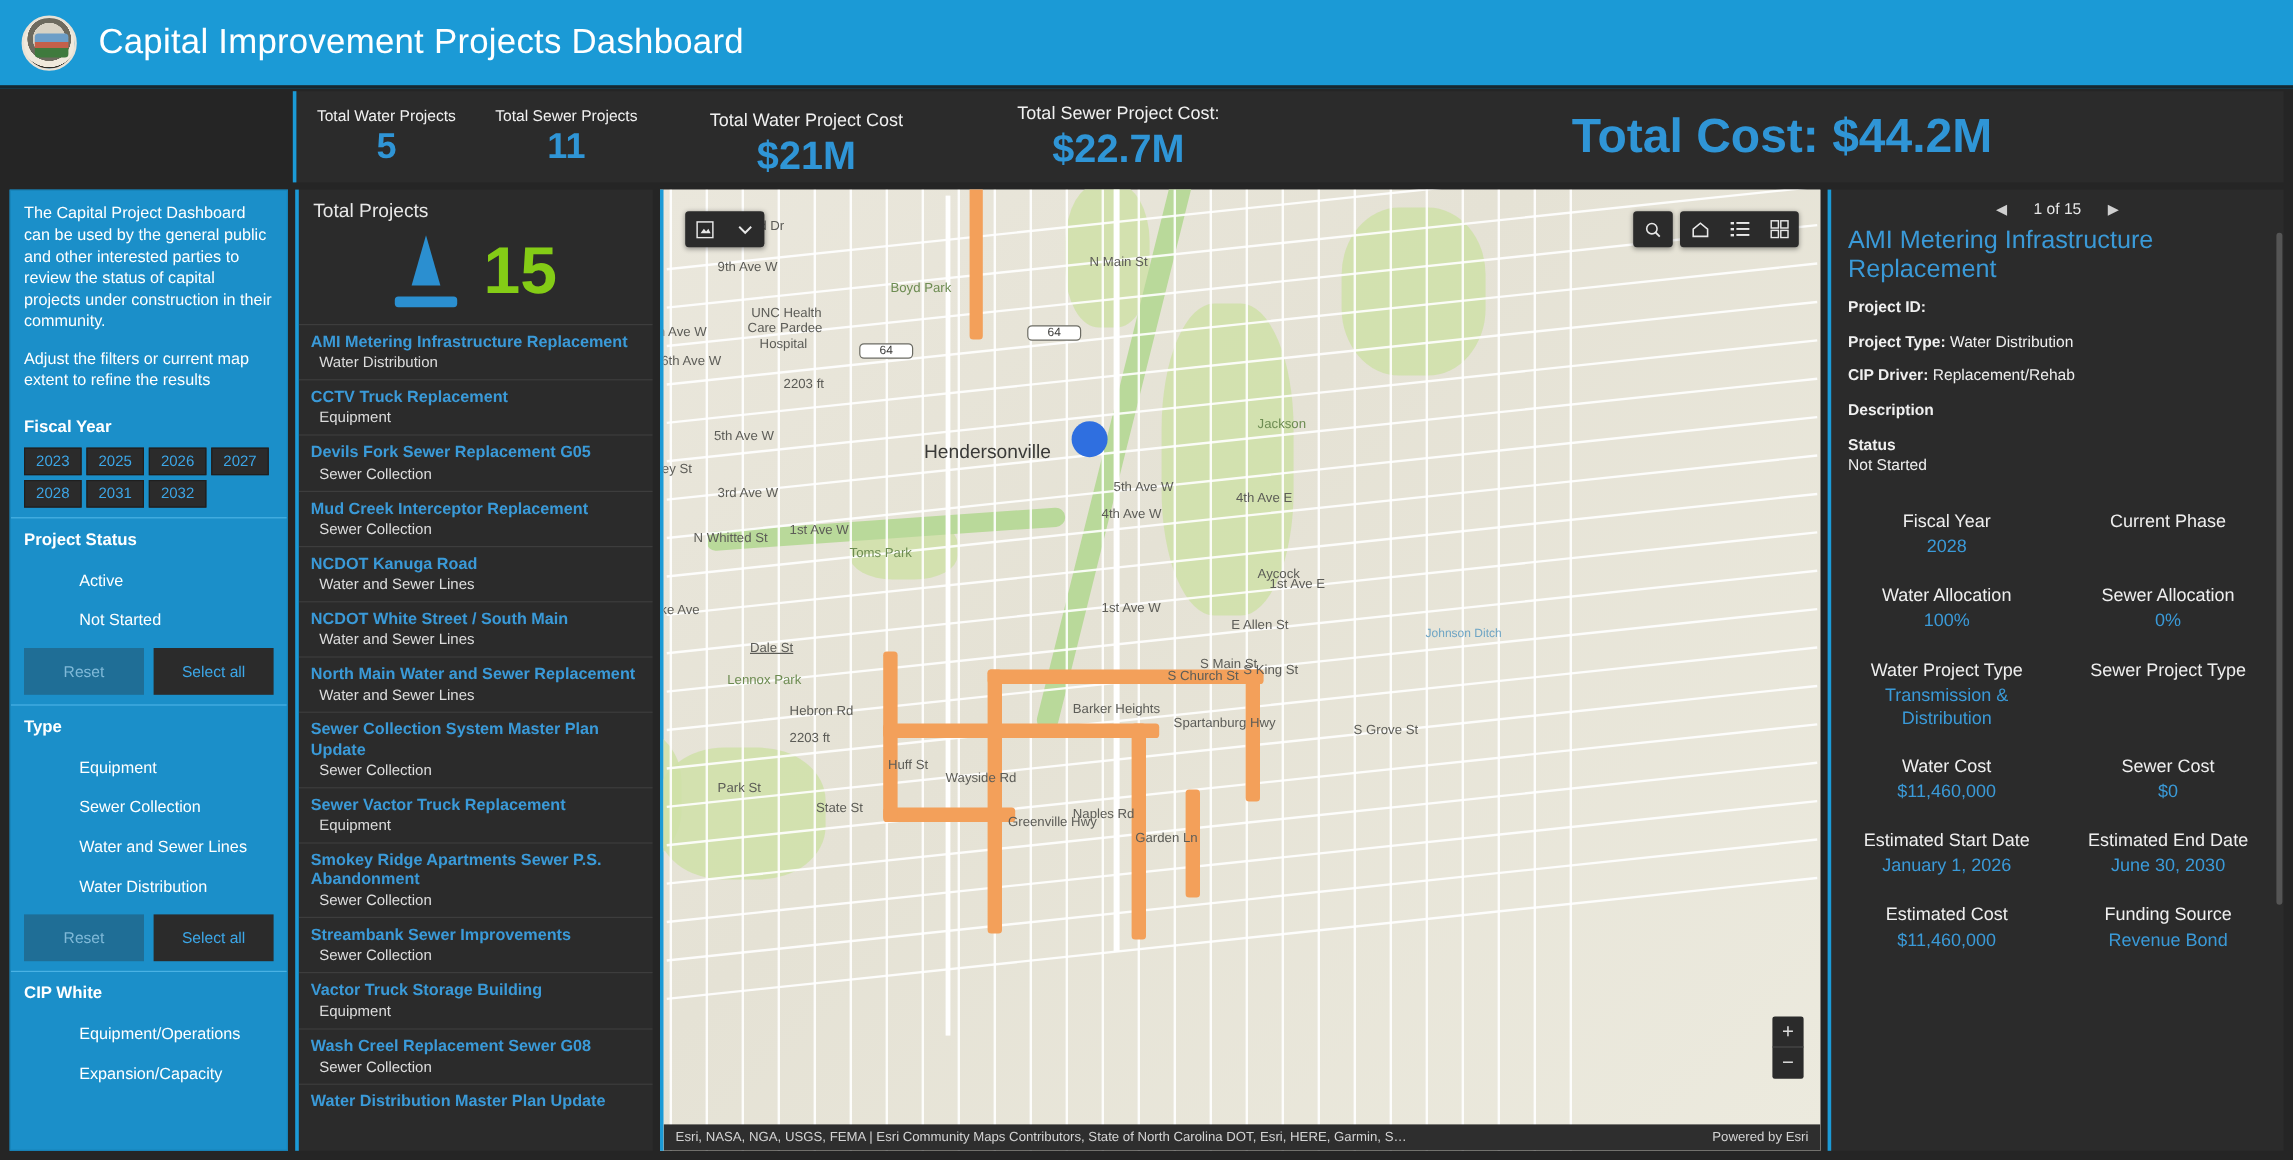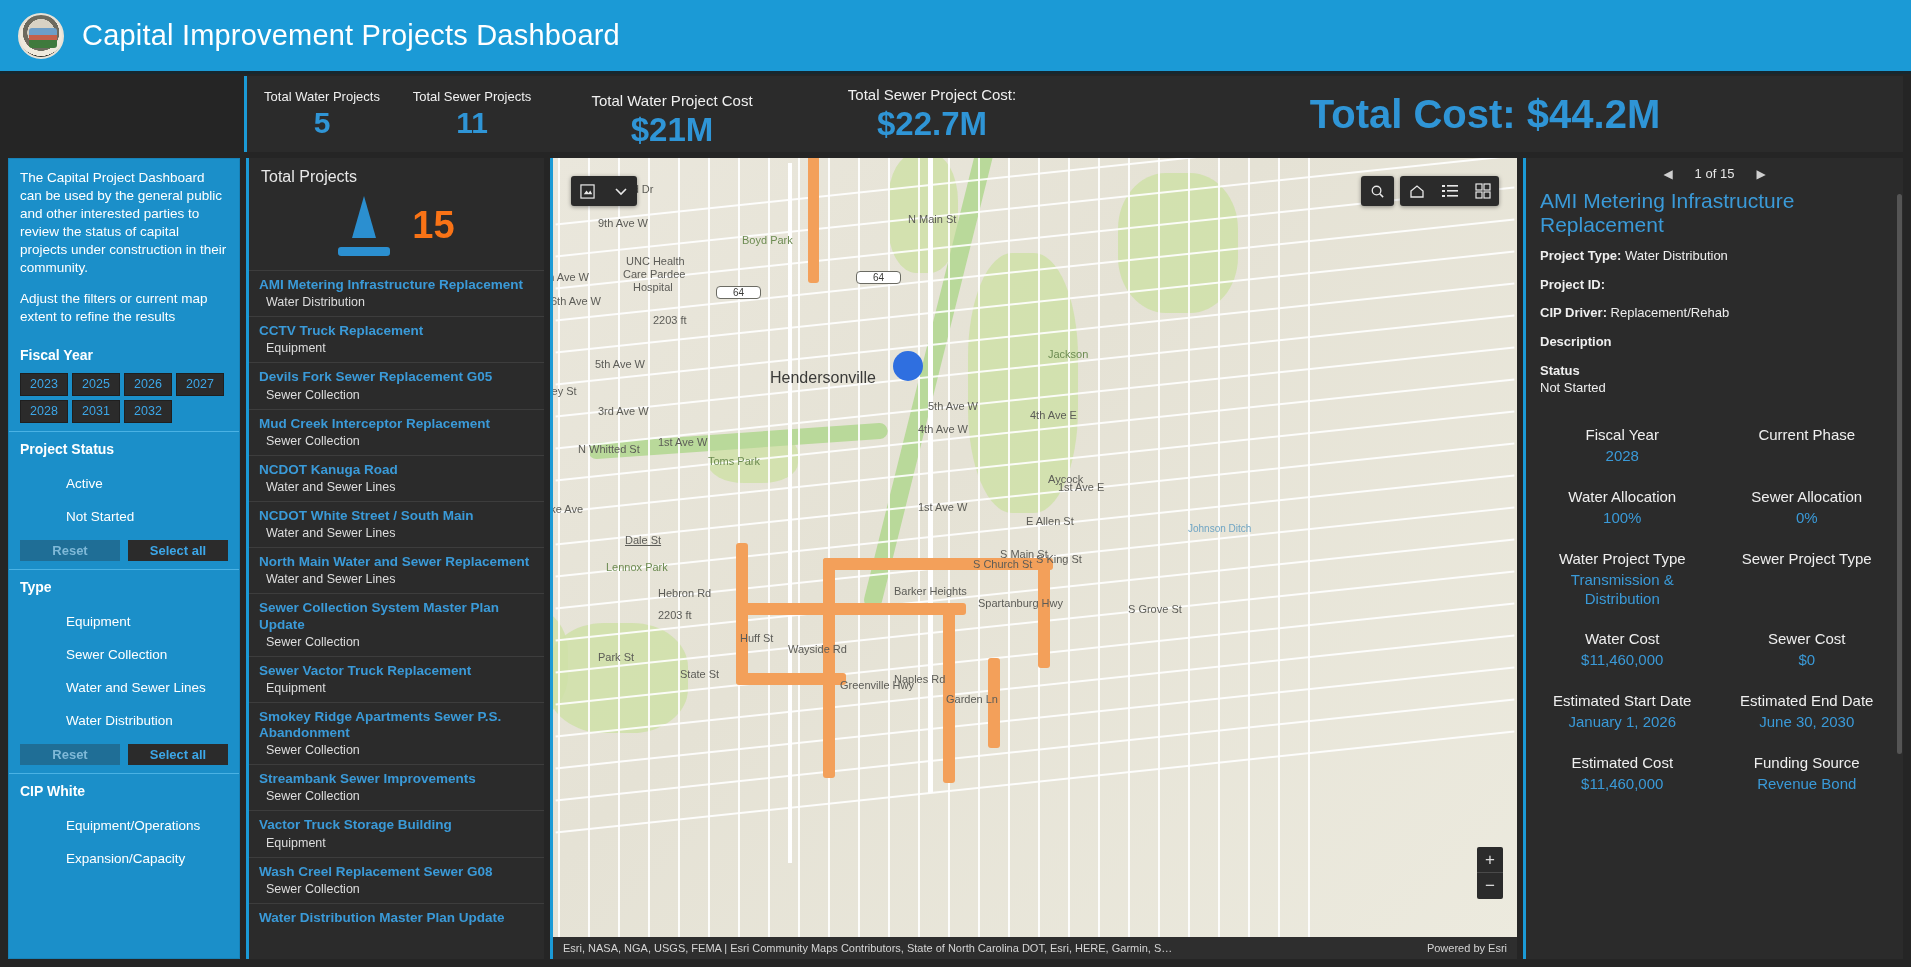--- a/index.html
+++ b/index.html
@@ -26,36 +26,36 @@
     overflow:hidden; border:1px solid #1782b8; }
   .f-intro { padding:10px 11px 12px 11px; color:#fff; font-size:13.5px; line-height:1.33; }
   .f-intro p + p { margin-top:13px; }
   .f-sec { border-top:1px solid #4ab2e4; padding:9px 11px 8px 11px; }
   .f-sec h3 { color:#fff; font-size:14px; font-weight:bold; margin-bottom:10px; }
   .yr-grid { display:flex; flex-wrap:wrap; gap:4px; }
   .yr { width:48px; height:23px; background:#2b2b2b; color:#3ca7e8; font-size:12.5px;
     display:flex; align-items:center; justify-content:center; border:1px solid #1f1f1f; cursor:pointer; }
   .opt { color:#fff; font-size:13.5px; padding:9px 0 9px 46px; cursor:pointer; }
   .f-btns { display:flex; gap:8px; margin-top:7px; }
-  .f-btn { flex:1; height:21px; display:flex; align-items:center; justify-content:center;
-    font-size:13px; cursor:pointer;font-weight:bold; }
+  .f-btn { flex:1; height:39px; display:flex; align-items:center; justify-content:center;
+    font-size:13px; cursor:pointer; }
   .f-btn.reset { background:#1f6e96; color:#7fb9d8; }
   .f-btn.selall { background:#2b2b2b; color:#3ca7e8; }
 
   
   #plist { width:298px; flex:0 0 298px; background:#2b2b2b; display:flex; flex-direction:column;
     overflow:hidden; border-left:3px solid #1b9ad6; }
   #plist .ptitle { color:#e8e8e8; font-size:16px; padding:10px 12px 2px 12px; }
   .big-count { display:flex; align-items:center; justify-content:center; gap:22px; padding:6px 0 14px 0; }
   .cone { width:52px; height:62px; position:relative; }
   .cone .c1 { position:absolute; left:14px; top:2px; width:0; height:0;
     border-left:12px solid transparent; border-right:12px solid transparent; border-bottom:42px solid #2b8fd0; }
   .cone .c2 { position:absolute; left:0; bottom:0; width:52px; height:9px; background:#2b8fd0; border-radius:3px; }
   .cone .c3 { position:absolute; left:8px; bottom:11px; width:36px; height:5px; background:#2b2b2b; }
-  .big-num { color:#f97316; font-size:38px; font-weight:bold; line-height:1; }
+  .big-num { color:#84cc16; font-size:55px; font-weight:bold; line-height:1; }
   .plist-scroll { flex:1; overflow:hidden; }
   .prow { border-top:1px solid #3d3d3d; padding:6px 10px 7px 10px; cursor:pointer; }
   .prow .pn { color:#3a9ad8; font-size:13.5px; font-weight:bold; line-height:1.2; }
   .prow .pt { color:#ddd; font-size:12.5px; margin-top:2px; padding-left:7px; }
 
   
   #mapwrap { flex:1; position:relative; min-width:0; overflow:hidden; background:#e9e7dc;
     border-left:3px solid #1b9ad6; }
   #map { position:absolute; inset:0; background:
       linear-gradient(135deg,#eae7dc 0%, #e5e2d5 40%, #eceade 100%); }
@@ -439,26 +439,26 @@
     </div>
 
     <div id="detail">
       <div class="pager">
         <span class="arw">◀</span>
         <span>1 of 15</span>
         <span class="arw">▶</span>
       </div>
       <h2>AMI Metering Infrastructure Replacement</h2>
       <div class="drow">
+        <b>Project ID:</b>
+        <span></span>
+      </div>
+      <div class="drow">
         <b>Project Type:</b>
         <span>Water Distribution</span>
-      </div>
-      <div class="drow">
-        <b>Project ID:</b>
-        <span></span>
       </div>
       <div class="drow">
         <b>CIP Driver:</b>
         <span>Replacement/Rehab</span>
       </div>
       <div class="ddesc">
         <span class="h">Description</span>
       </div>
       <div class="ddesc">
         <span class="h">Status</span>

